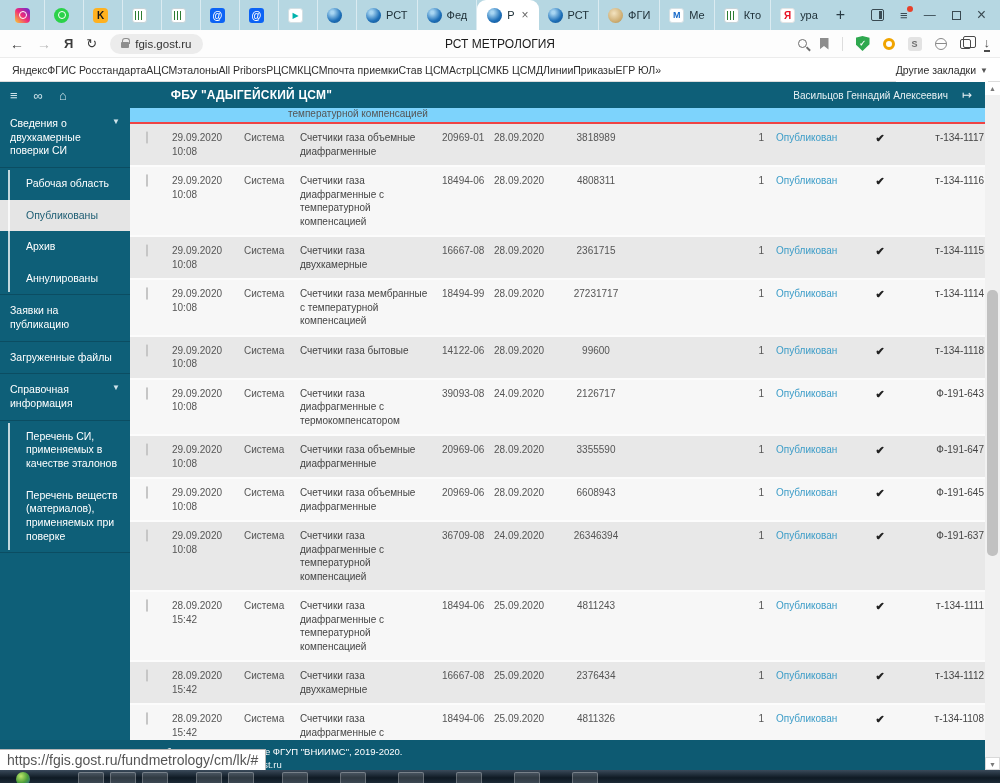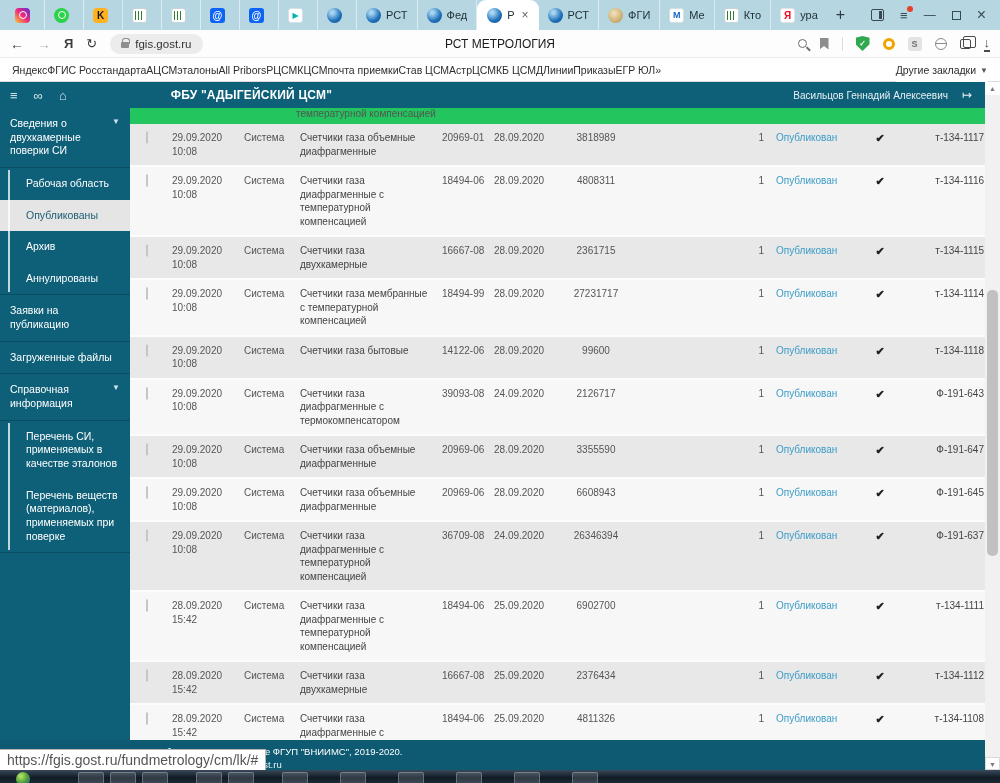--- a/index.html
+++ b/index.html
@@ -82,21 +82,21 @@
   .app-body{display:flex;height:632px}
   .sidebar{width:130px;background:#0e5f78;color:#fff;font-size:10.5px;flex:none}
   .sb-group-hdr{padding:9px 10px;display:flex;justify-content:space-between;border-bottom:1px solid rgba(0,0,0,.18);cursor:pointer;line-height:1.3}
   .sb-sub{position:relative;border-bottom:1px solid rgba(0,0,0,.18)}
   .sb-sub:before{content:"";position:absolute;left:8px;top:2px;bottom:2px;width:2px;background:rgba(255,255,255,.75)}
   .sb-item{padding:9px 8px 9px 26px;cursor:pointer;line-height:1.3}
   .sb-item.selected{background:#e5e5e5;color:#1d5d73}
   .sb-caret{font-size:8px;color:#cfe3ea}
 
   .main{flex:1;min-width:0;background:#f2f2f2;display:flex;flex-direction:column}
-  .partial-row{background:#22c55e;border-bottom:2px solid #22c55e;padding:0 14px 3px 12px}
+  .partial-row{background:#7dd3fc;border-bottom:2px solid #ef4444;padding:0 14px 3px 4px}
   .partial-row span{display:block;margin-left:154px;font-size:10px;color:#555}
   .grid-rows{flex:none}
   .trow{display:grid;grid-template-columns:26px 72px 56px 142px 52px 62px 80px 1fr 20px 86px 60px 76px;padding:7px 14px 7px 16px;font-size:10px;color:#555;line-height:1.35;border-bottom:2px solid #fcfcfc;align-items:start}
   .trow:nth-of-type(odd){background:#e8e8e8}
   .trow:nth-of-type(even){background:#f7f7f7}
   .cb{width:13px;height:13px;background:#fdfdfd;border:1px solid #c6c6c6;border-radius:2px;margin-top:1px;cursor:pointer}
   .c-name{color:#444;padding-right:8px}
   .c-serial{text-align:center}
   .c-count{text-align:right}
   .c-status{color:#3d9dc8;padding-left:12px;cursor:pointer}
@@ -483,21 +483,21 @@
               <span class="c-cert">Ф-191-637</span>
             </div>
 
             <div class="trow">
               <span><span class="cb"></span></span>
               <span class="c-dt">28.09.2020 15:42</span>
               <span class="c-auth">Система</span>
               <span class="c-name">Счетчики газа диафрагменные с температурной компенсацией</span>
               <span class="c-mpi">18494-06</span>
               <span class="c-vdate">25.09.2020</span>
-              <span class="c-serial">6902700</span>
+              <span class="c-serial">4811243</span>
               <span></span>
               <span class="c-count">1</span>
               <span class="c-status">Опубликован</span>
               <span class="c-check">✔</span>
               <span class="c-cert">т-134-1111</span>
             </div>
 
             <div class="trow">
               <span><span class="cb"></span></span>
               <span class="c-dt">28.09.2020 15:42</span>

